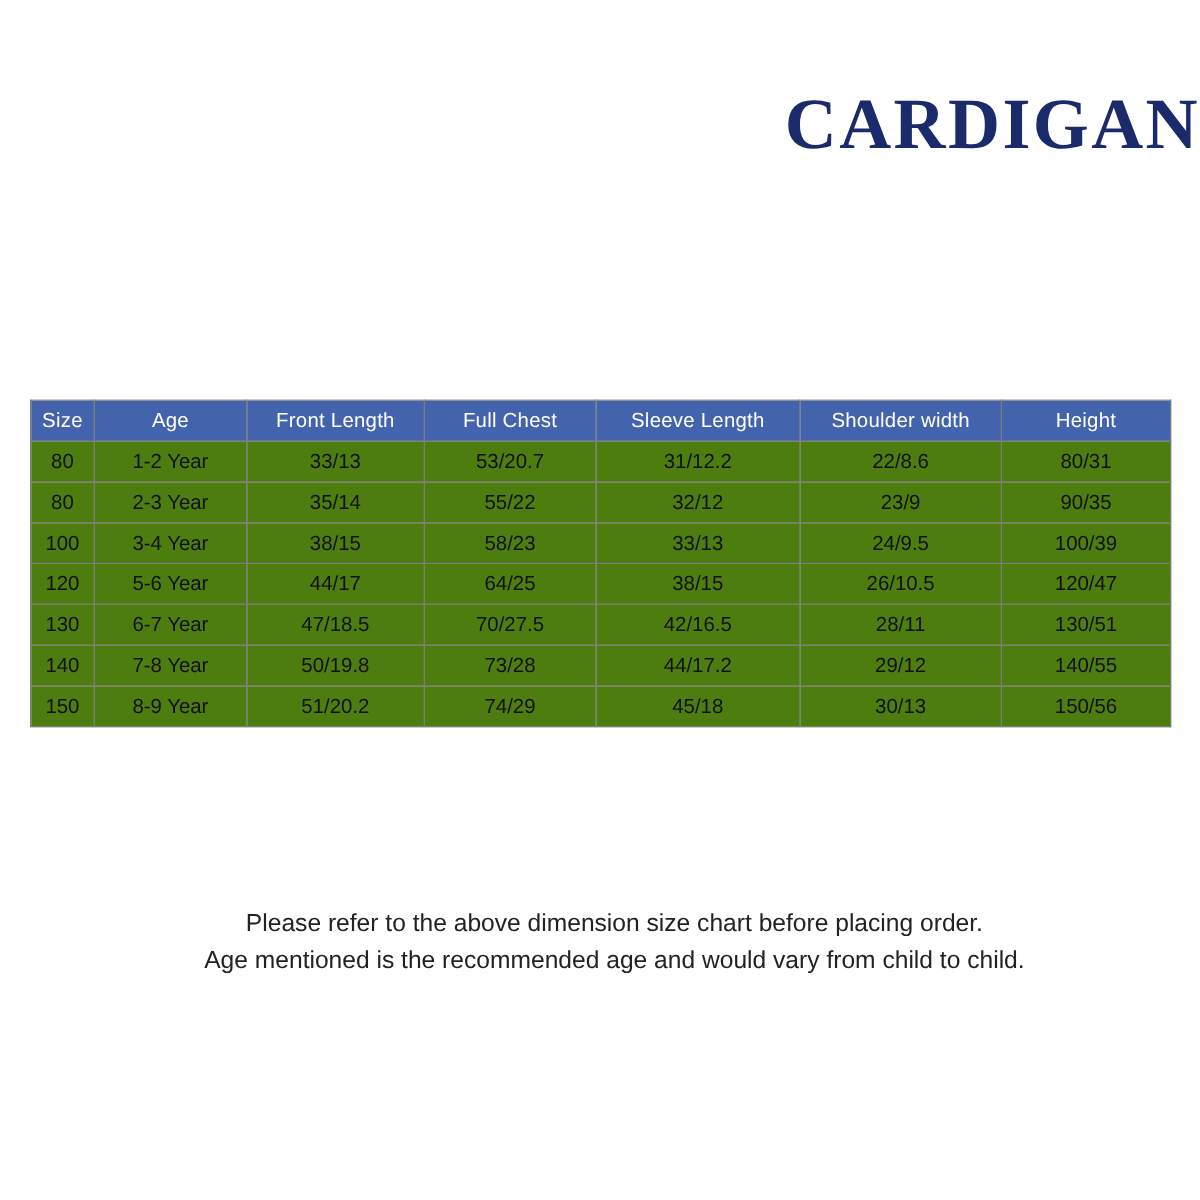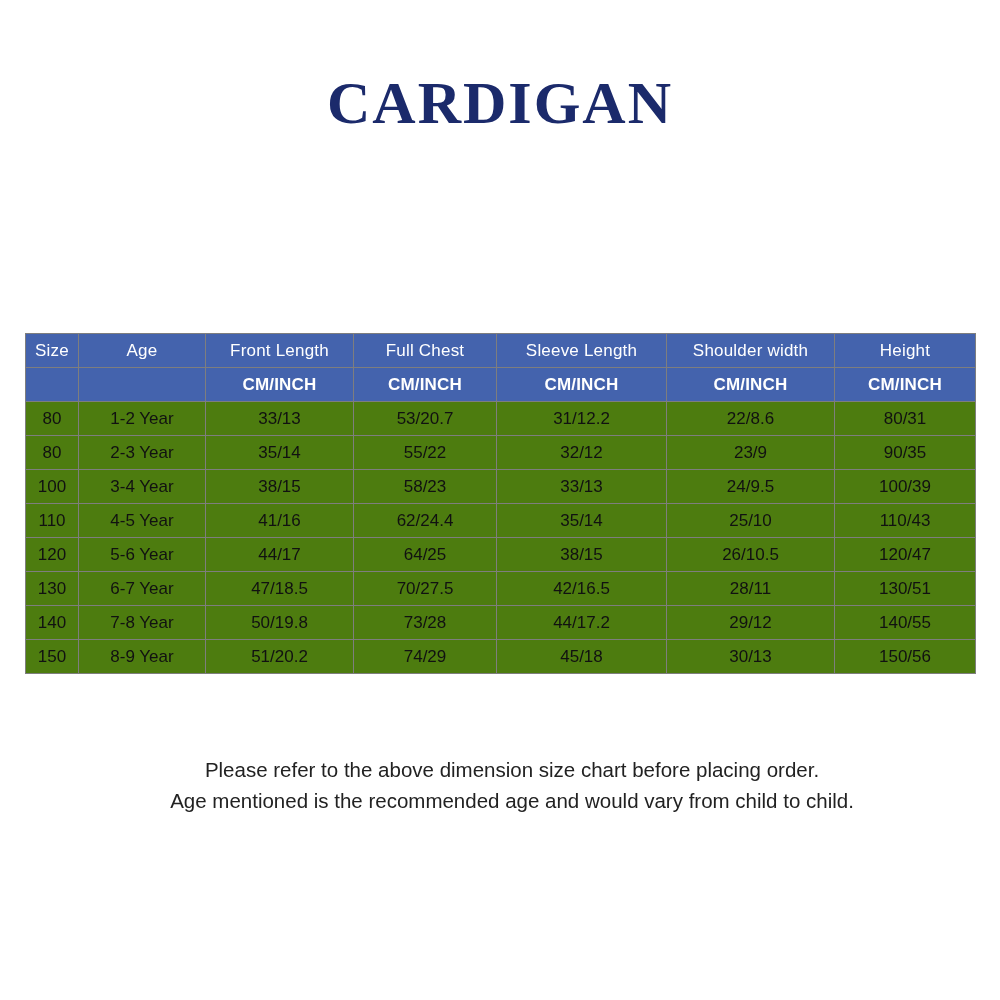--- a/index.html
+++ b/index.html
@@ -14,21 +14,21 @@
     color: #1a1a1a;
     overflow: hidden;
   }
   .page {
     position: relative;
     width: 1000px;
     height: 1000px;
     box-sizing: border-box;
   }
   .title-block {
-    text-align: center;
+    text-align: right;
     padding-top: 72px;
   }
   .main-title {
     font-family: "Liberation Serif", serif;
     font-weight: bold;
     font-size: 60px;
     letter-spacing: 2px;
     color: #1b2a6b;
     line-height: 1.05;
     margin: 0;
@@ -126,29 +126,20 @@
       <thead>
         <tr>
           <th>Size</th>
           <th>Age</th>
           <th>Front Length</th>
           <th>Full Chest</th>
           <th>Sleeve Length</th>
           <th>Shoulder width</th>
           <th>Height</th>
         </tr>
-        <tr class="unit-row">
-          <th></th>
-          <th></th>
-          <th>CM/INCH</th>
-          <th>CM/INCH</th>
-          <th>CM/INCH</th>
-          <th>CM/INCH</th>
-          <th>CM/INCH</th>
-        </tr>
       </thead>
       <tbody>
         <tr>
           <td>80</td>
           <td>1-2 Year</td>
           <td>33/13</td>
           <td>53/20.7</td>
           <td>31/12.2</td>
           <td>22/8.6</td>
           <td>80/31</td>
@@ -165,29 +156,20 @@
         <tr>
           <td>100</td>
           <td>3-4 Year</td>
           <td>38/15</td>
           <td>58/23</td>
           <td>33/13</td>
           <td>24/9.5</td>
           <td>100/39</td>
         </tr>
         <tr>
-          <td>110</td>
-          <td>4-5 Year</td>
-          <td>41/16</td>
-          <td>62/24.4</td>
-          <td>35/14</td>
-          <td>25/10</td>
-          <td>110/43</td>
-        </tr>
-        <tr>
           <td>120</td>
           <td>5-6 Year</td>
           <td>44/17</td>
           <td>64/25</td>
           <td>38/15</td>
           <td>26/10.5</td>
           <td>120/47</td>
         </tr>
         <tr>
           <td>130</td>

